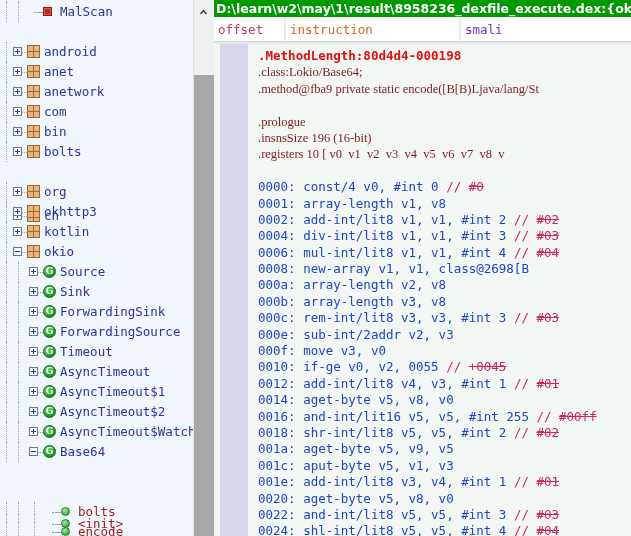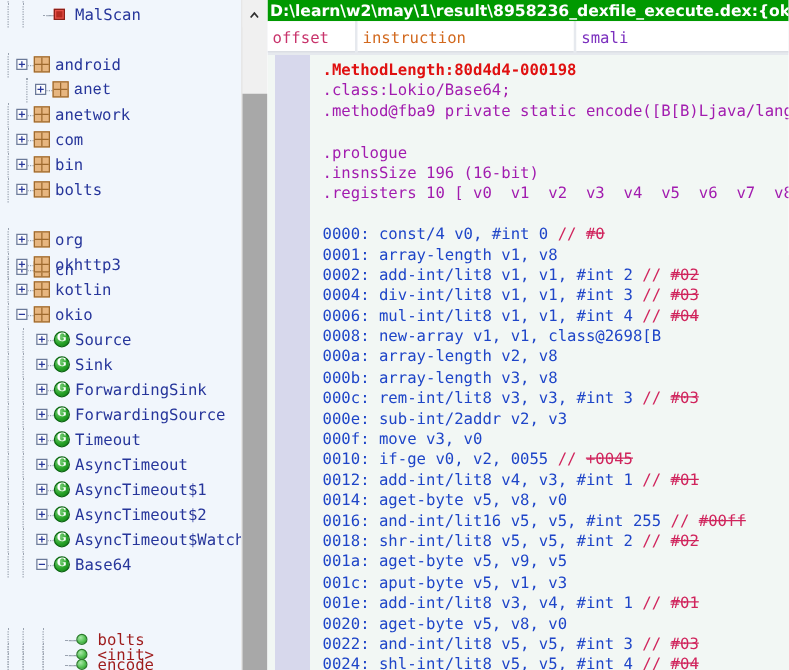--- a/index.html
+++ b/index.html
@@ -210,21 +210,21 @@
   }
   #code-lines {
     position: absolute;
     left: 44px; top: 4px;
     font-family: "DejaVu Sans Mono", monospace;
     font-size: 12.5px;
     line-height: 16.4px;
     white-space: pre;
   }
   .ln { height: 16.4px; white-space: pre; }
-  .c-dir   { color: #a21caf; }
+  .c-dir   { color: #7f1d1d; font-family: Liberation Serif, serif; }
   .c-hdr   { color: #E01010; font-weight: bold; }
   .c-ins   { color: #1E45C8; }
   .c-cmt   { color: #D0245C; text-decoration: line-through; }
   .c-cmtp  { color: #D0245C; }
 </style>
 </head>
 <body>
 
 <div id="app">
 
@@ -245,21 +245,21 @@
       <div class="tree-row" style="top: 42px; position: absolute; left: 0px; width: 193px;">
         <div class="dotline" style="left: 6px;"></div>
         <div class="hdot" style="left: 22px; width: 5px;"></div>
         <div class="expander plus" style="left: 13px;"></div>
         <div class="ico ico-pkg" style="left: 27px;">
           <i class="v"></i>
           <i class="h"></i>
         </div>
         <div class="tree-label lbl-blue" style="left: 44px;">android</div>
       </div>
-      <div class="tree-row" style="top: 62px; position: absolute; left: 15px; width: 193px; font-family: Liberation Mono, monospace;">
+      <div class="tree-row" style="top: 62px; position: absolute; left: 0px; width: 193px;">
         <div class="dotline" style="left: 6px;"></div>
         <div class="hdot" style="left: 22px; width: 5px;"></div>
         <div class="expander plus" style="left: 13px;"></div>
         <div class="ico ico-pkg" style="left: 27px;">
           <i class="v"></i>
           <i class="h"></i>
         </div>
         <div class="tree-label lbl-blue" style="left: 44px;">anet</div>
       </div>
       <div class="tree-row" style="top: 82px; position: absolute; left: 0px; width: 193px;">

